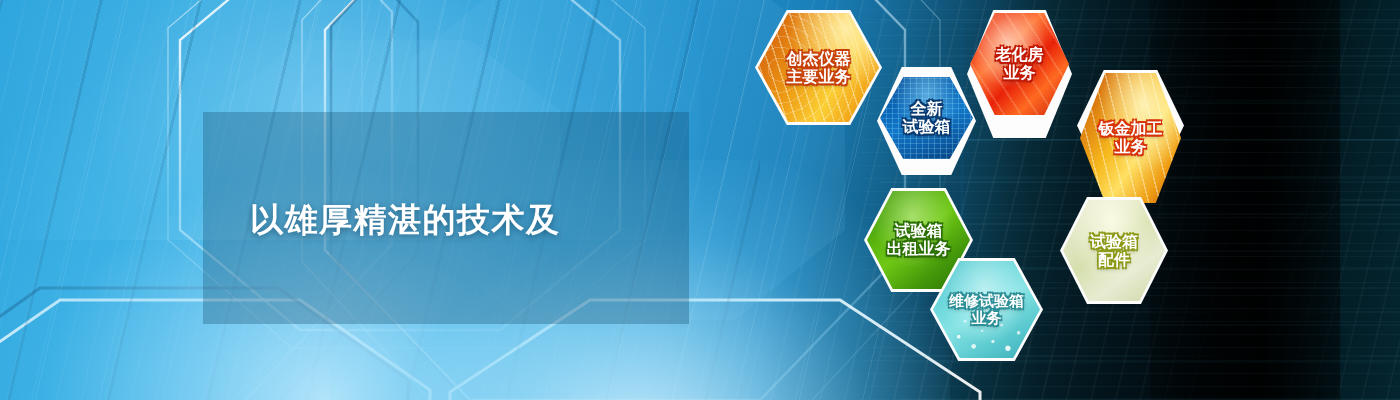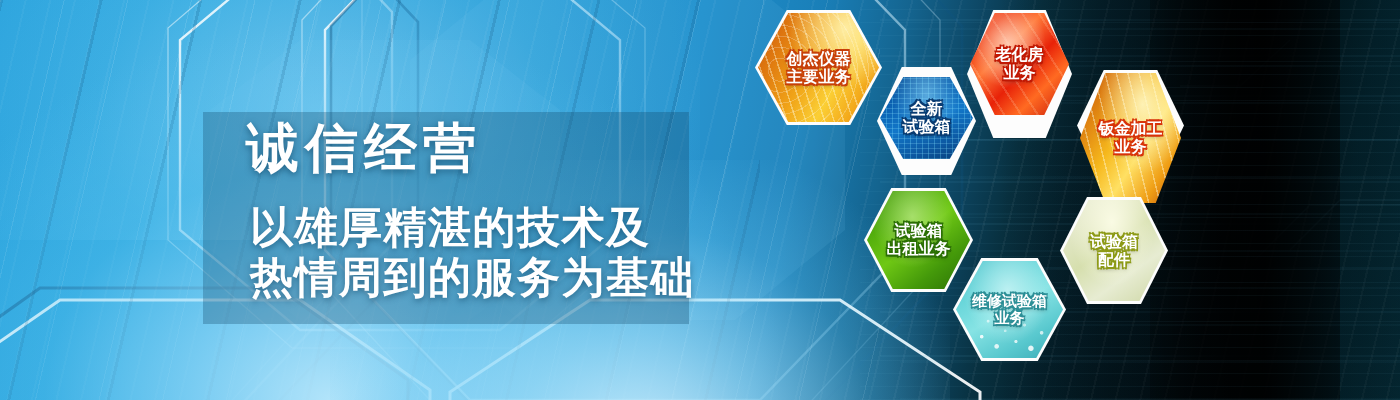--- a/index.html
+++ b/index.html
@@ -98,22 +98,22 @@
   #headline{
     position:absolute;left:246px;top:122px;
     font-family:"Liberation Serif","DejaVu Serif",serif;
     font-weight:700;font-size:53px;letter-spacing:6px;color:#ffffff;
     line-height:1;
     text-shadow:0 2px 7px rgba(4,48,78,.55);
     white-space:nowrap;
   }
   #sub1,#sub2{
     position:absolute;
-    font-family:Liberation Serif, serif;
-    font-weight:700;font-size:43px;letter-spacing:1.5px;color:#ffffff;
+    font-family:Liberation Mono, monospace;
+    font-weight:700;font-size:33px;letter-spacing:1.5px;color:#ffffff;
     line-height:1;white-space:nowrap;
     text-shadow:0 2px 6px rgba(4,48,78,.5);
   }
   #sub1{left:250px;top:206px;}
   #sub2{left:250px;top:256px;}
 
   
   #hex-cluster{position:absolute;left:0;top:0;width:1400px;height:400px;}
   .hexwrap{position:absolute;}
   .hex{
@@ -266,23 +266,21 @@
   <div class="streaks-hard"></div>
   <div class="dark-diag"></div>
   <div class="bg-glow-bl"></div>
   <div class="bg-glow-bl2"></div>
   <div class="bg-darkright"></div>
   <div class="bg-darkband"></div>
   <div class="scanlines"></div>
   <div class="scanlines2"></div>
 
   <div id="text-panel"></div>
-  <div id="headline">诚信经营</div>
   <div id="sub1">以雄厚精湛的技术及</div>
-  <div id="sub2">热情周到的服务为基础</div>
 
   <div id="hex-cluster">
       <div class="hexwrap" style="left: 755px; top: 10px; width: 127px; height: 115px;">
         <div class="hex-border"></div>
         <div class="hex" style="position: absolute; left: 3px; top: 3px; width: 121px; height: 109px;">
           <div class="tex tex-orange"></div>
           <div class="hex-label" style="font-size: 16px; color: rgb(255, 255, 255); text-shadow: rgb(200, 64, 10) 1px 0px 0px, rgb(200, 64, 10) -1px 0px 0px, rgb(200, 64, 10) 0px 1px 0px, rgb(200, 64, 10) 0px -1px 0px, rgb(200, 64, 10) 1px 1px 0px, rgb(200, 64, 10) -1px 1px 0px, rgb(200, 64, 10) 1px -1px 0px, rgb(200, 64, 10) -1px -1px 0px, rgb(200, 64, 10) 1.6px 1.6px 0px, rgb(200, 64, 10) -1.6px 1.6px 0px, rgb(200, 64, 10) 1.6px -1.6px 0px, rgb(200, 64, 10) -1.6px -1.6px 0px, rgba(0, 0, 0, 0.45) 0px 2px 4px;">创杰仪器
 主要业务</div>
         </div>
       </div>
@@ -311,21 +309,21 @@
         </div>
       </div>
       <div class="hexwrap" style="left: 864px; top: 188px; width: 109px; height: 104px;">
         <div class="hex-border"></div>
         <div class="hex" style="position: absolute; left: 3px; top: 3px; width: 103px; height: 98px;">
           <div class="tex tex-green"></div>
           <div class="hex-label" style="font-size: 16px; color: rgb(255, 255, 255); text-shadow: rgb(44, 112, 5) 1px 0px 0px, rgb(44, 112, 5) -1px 0px 0px, rgb(44, 112, 5) 0px 1px 0px, rgb(44, 112, 5) 0px -1px 0px, rgb(44, 112, 5) 1px 1px 0px, rgb(44, 112, 5) -1px 1px 0px, rgb(44, 112, 5) 1px -1px 0px, rgb(44, 112, 5) -1px -1px 0px, rgb(44, 112, 5) 1.6px 1.6px 0px, rgb(44, 112, 5) -1.6px 1.6px 0px, rgb(44, 112, 5) 1.6px -1.6px 0px, rgb(44, 112, 5) -1.6px -1.6px 0px, rgba(0, 0, 0, 0.45) 0px 2px 4px;">试验箱
 出租业务</div>
         </div>
       </div>
-      <div class="hexwrap" style="left: 953px; top: 258px; width: 113px; height: 103px; text-decoration: underline;">
+      <div class="hexwrap" style="left: 930px; top: 258px; width: 113px; height: 103px; text-decoration: underline;">
         <div class="hex-border"></div>
         <div class="hex" style="position: absolute; left: 3px; top: 3px; width: 107px; height: 97px;">
           <div class="tex tex-cyan"></div>
           <div class="hex-label" style="font-size: 15px; color: rgb(255, 255, 255); text-shadow: rgb(45, 143, 151) 1px 0px 0px, rgb(45, 143, 151) -1px 0px 0px, rgb(45, 143, 151) 0px 1px 0px, rgb(45, 143, 151) 0px -1px 0px, rgb(45, 143, 151) 1px 1px 0px, rgb(45, 143, 151) -1px 1px 0px, rgb(45, 143, 151) 1px -1px 0px, rgb(45, 143, 151) -1px -1px 0px, rgb(45, 143, 151) 1.6px 1.6px 0px, rgb(45, 143, 151) -1.6px 1.6px 0px, rgb(45, 143, 151) 1.6px -1.6px 0px, rgb(45, 143, 151) -1.6px -1.6px 0px, rgba(0, 0, 0, 0.45) 0px 2px 4px;">维修试验箱
 业务</div>
         </div>
       </div>
       <div class="hexwrap" style="left: 1060px; top: 197px; width: 108px; height: 107px;">
         <div class="hex-border"></div>
         <div class="hex" style="position: absolute; left: 3px; top: 3px; width: 102px; height: 101px;">

